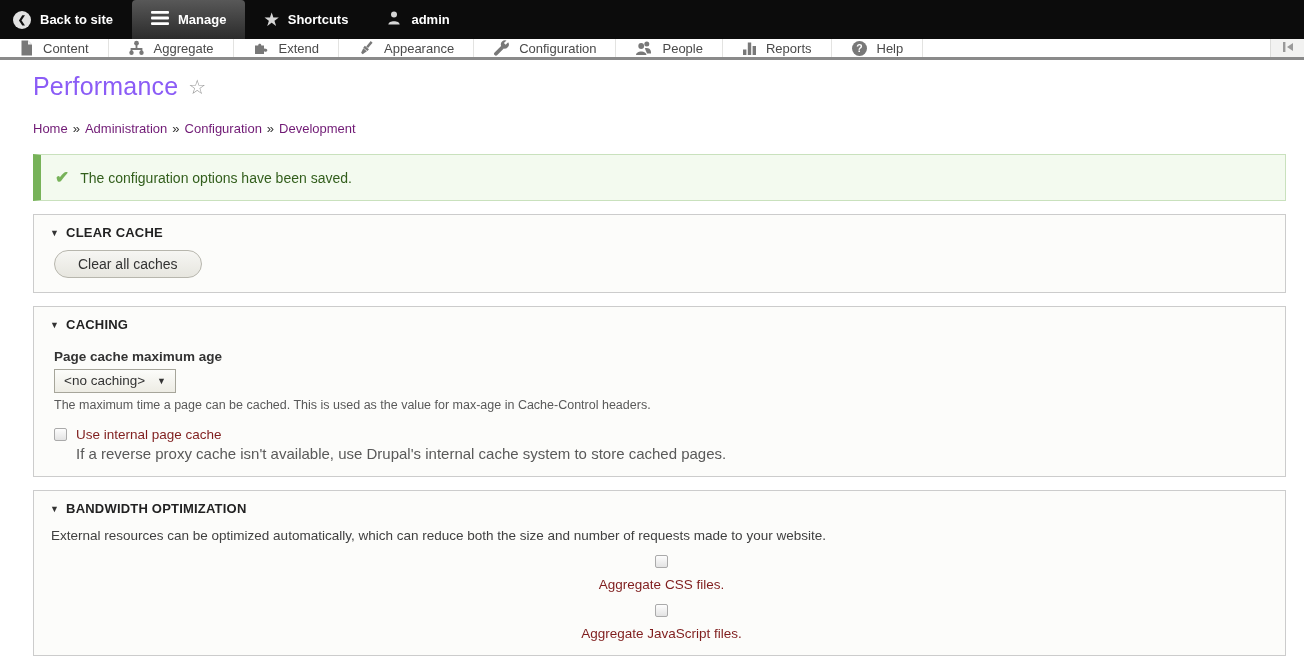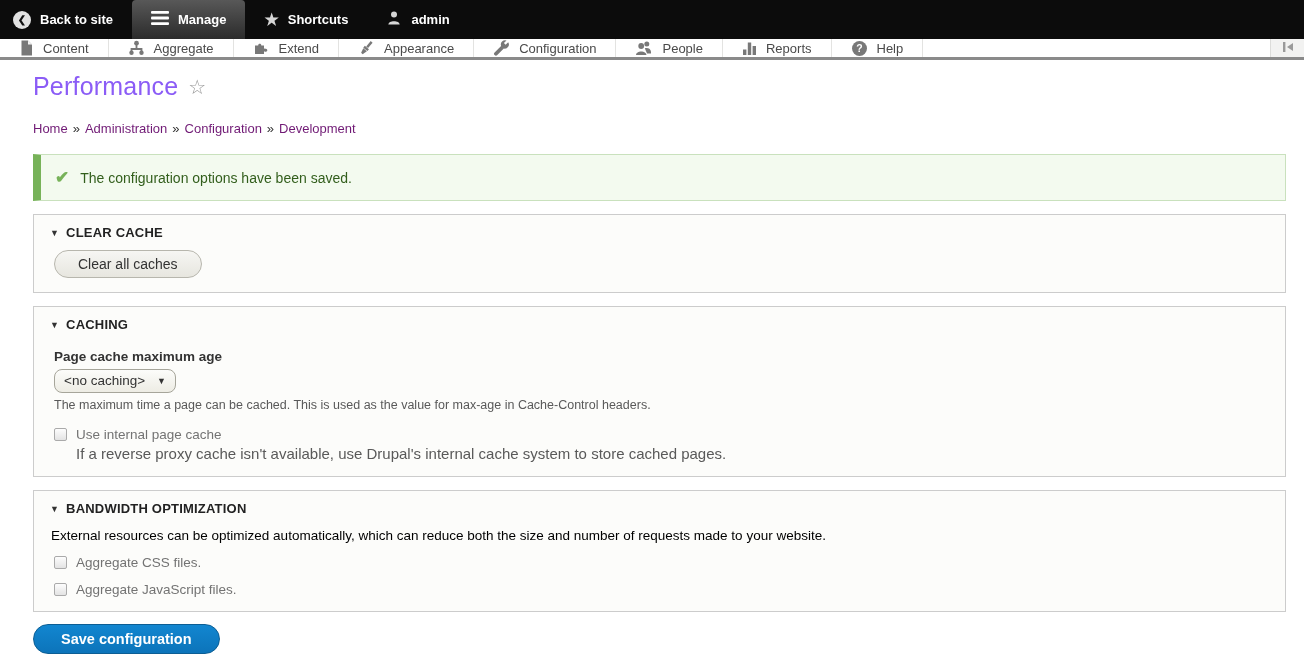--- a/index.html
+++ b/index.html
@@ -49,34 +49,34 @@
   .summary-arrow { font-size:9px; color:#333; margin-right:7px; }
 
   .btn-secondary { display:inline-block; margin:10px 0 0 4px; padding:5px 23px;
     border-radius:20px; border:1px solid #b7b6ad;
     background:linear-gradient(#f6f6f3,#e7e6df); color:#333; font-size:14px;
     cursor:pointer; font-family:inherit; }
 
   .form-item { margin-top:17px; margin-left:4px; }
   .form-label { font-size:13.5px; font-weight:bold; color:#333; }
   .select-box { display:inline-flex; align-items:center; gap:12px; margin-top:5px;
-    padding:3px 9px 4px; border:1px solid #a6a59a; border-radius:8px;
+    padding:3px 9px 4px; border:1px solid #a6a59a; border-radius:0;
     background:linear-gradient(#fcfcfa,#edece4); font-size:13.5px; color:#333;
     cursor:pointer; }
   .select-caret { font-size:9px; color:#333; }
   .description { margin-top:5px; font-size:12.5px; color:#595959; }
 
   .checkbox-row { display:flex; align-items:center; gap:9px; margin-top:15px; margin-left:4px; }
   .checkbox { width:13px; height:13px; border:1px solid #aaa; border-radius:2px;
     background:linear-gradient(#fdfdfd,#e3e3e3); cursor:pointer; flex:0 0 auto; }
-  .checkbox-label { font-size:13.5px; color:#737373; cursor:pointer; }
+  .checkbox-label { font-size:13.5px; color:#7f1d1d; cursor:pointer; }
   .checkbox-desc { margin:3px 0 0 26px; font-size:15px; color:#595959; }
 
-  .section-text { margin-top:12px; margin-left:1px; font-size:13.5px; color:#000000; }
-  .bw-row { margin-top:12px; }
+  .section-text { margin-top:12px; margin-left:1px; font-size:13.5px; color:#404040; }
+  .bw-row { margin-top:12px;flex-direction:column; }
 
   .btn-primary { display:inline-block; margin:12px 0 12px 0; padding:6px 27px;
     border-radius:20px; border:1px solid #0c5e94;
     background:linear-gradient(#1286d0,#0c74ba); color:#fff; font-size:14.5px;
     font-weight:bold; cursor:pointer; font-family:inherit; }
 </style>
 </head>
 <body>
 
 <div class="topbar">

